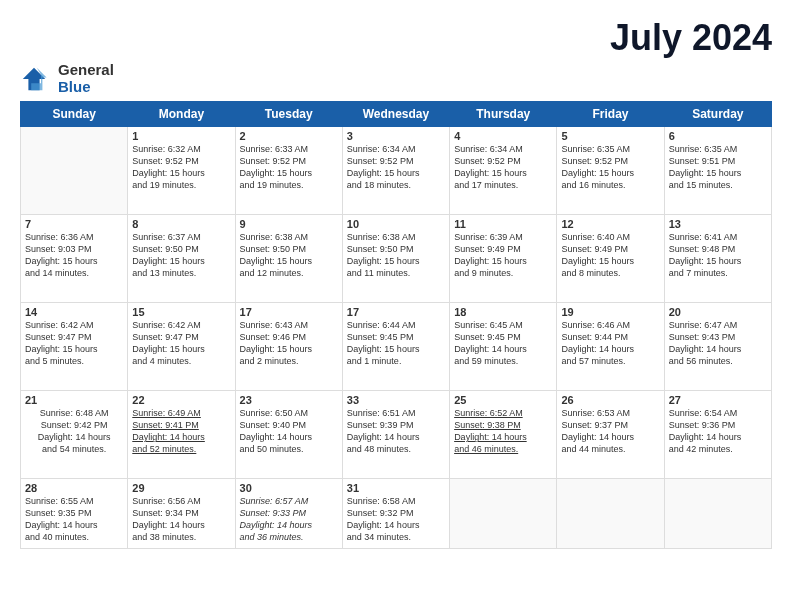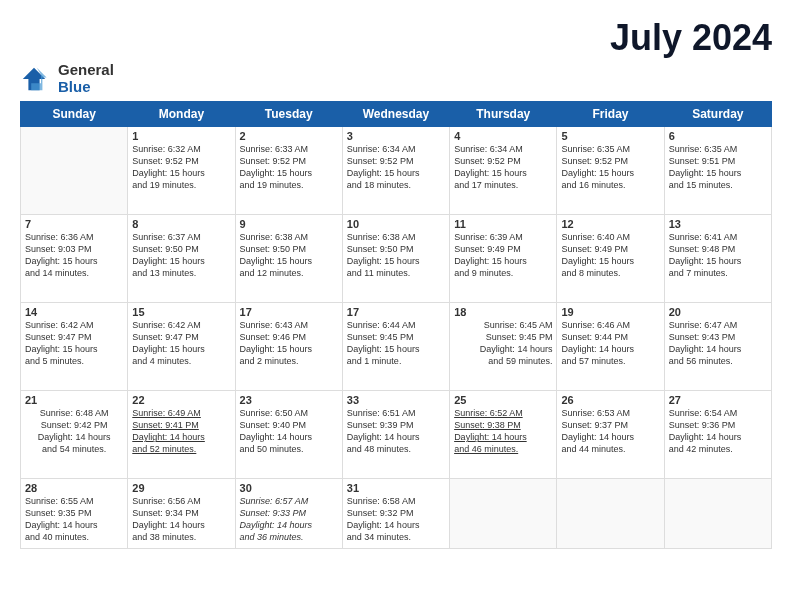--- a/index.html
+++ b/index.html
@@ -256,21 +256,21 @@
           </td>
           <td class="day-cell">
             <span class="day-number">17</span>
             <div class="cell-text" style="white-space: pre-line;">Sunrise: 6:44 AM
 Sunset: 9:45 PM
 Daylight: 15 hours
 and 1 minute.</div>
           </td>
           <td class="day-cell">
             <span class="day-number">18</span>
-            <div class="cell-text" style="white-space: pre-line; text-align: right;">Sunrise: 6:45 AM
+            <div class="cell-text" style="white-space: pre-line;">Sunrise: 6:45 AM
 Sunset: 9:45 PM
 Daylight: 14 hours
 and 59 minutes.</div>
           </td>
           <td class="day-cell">
             <span class="day-number">19</span>
             <div class="cell-text" style="white-space: pre-line;">Sunrise: 6:46 AM
 Sunset: 9:44 PM
 Daylight: 14 hours
 and 57 minutes.</div>

